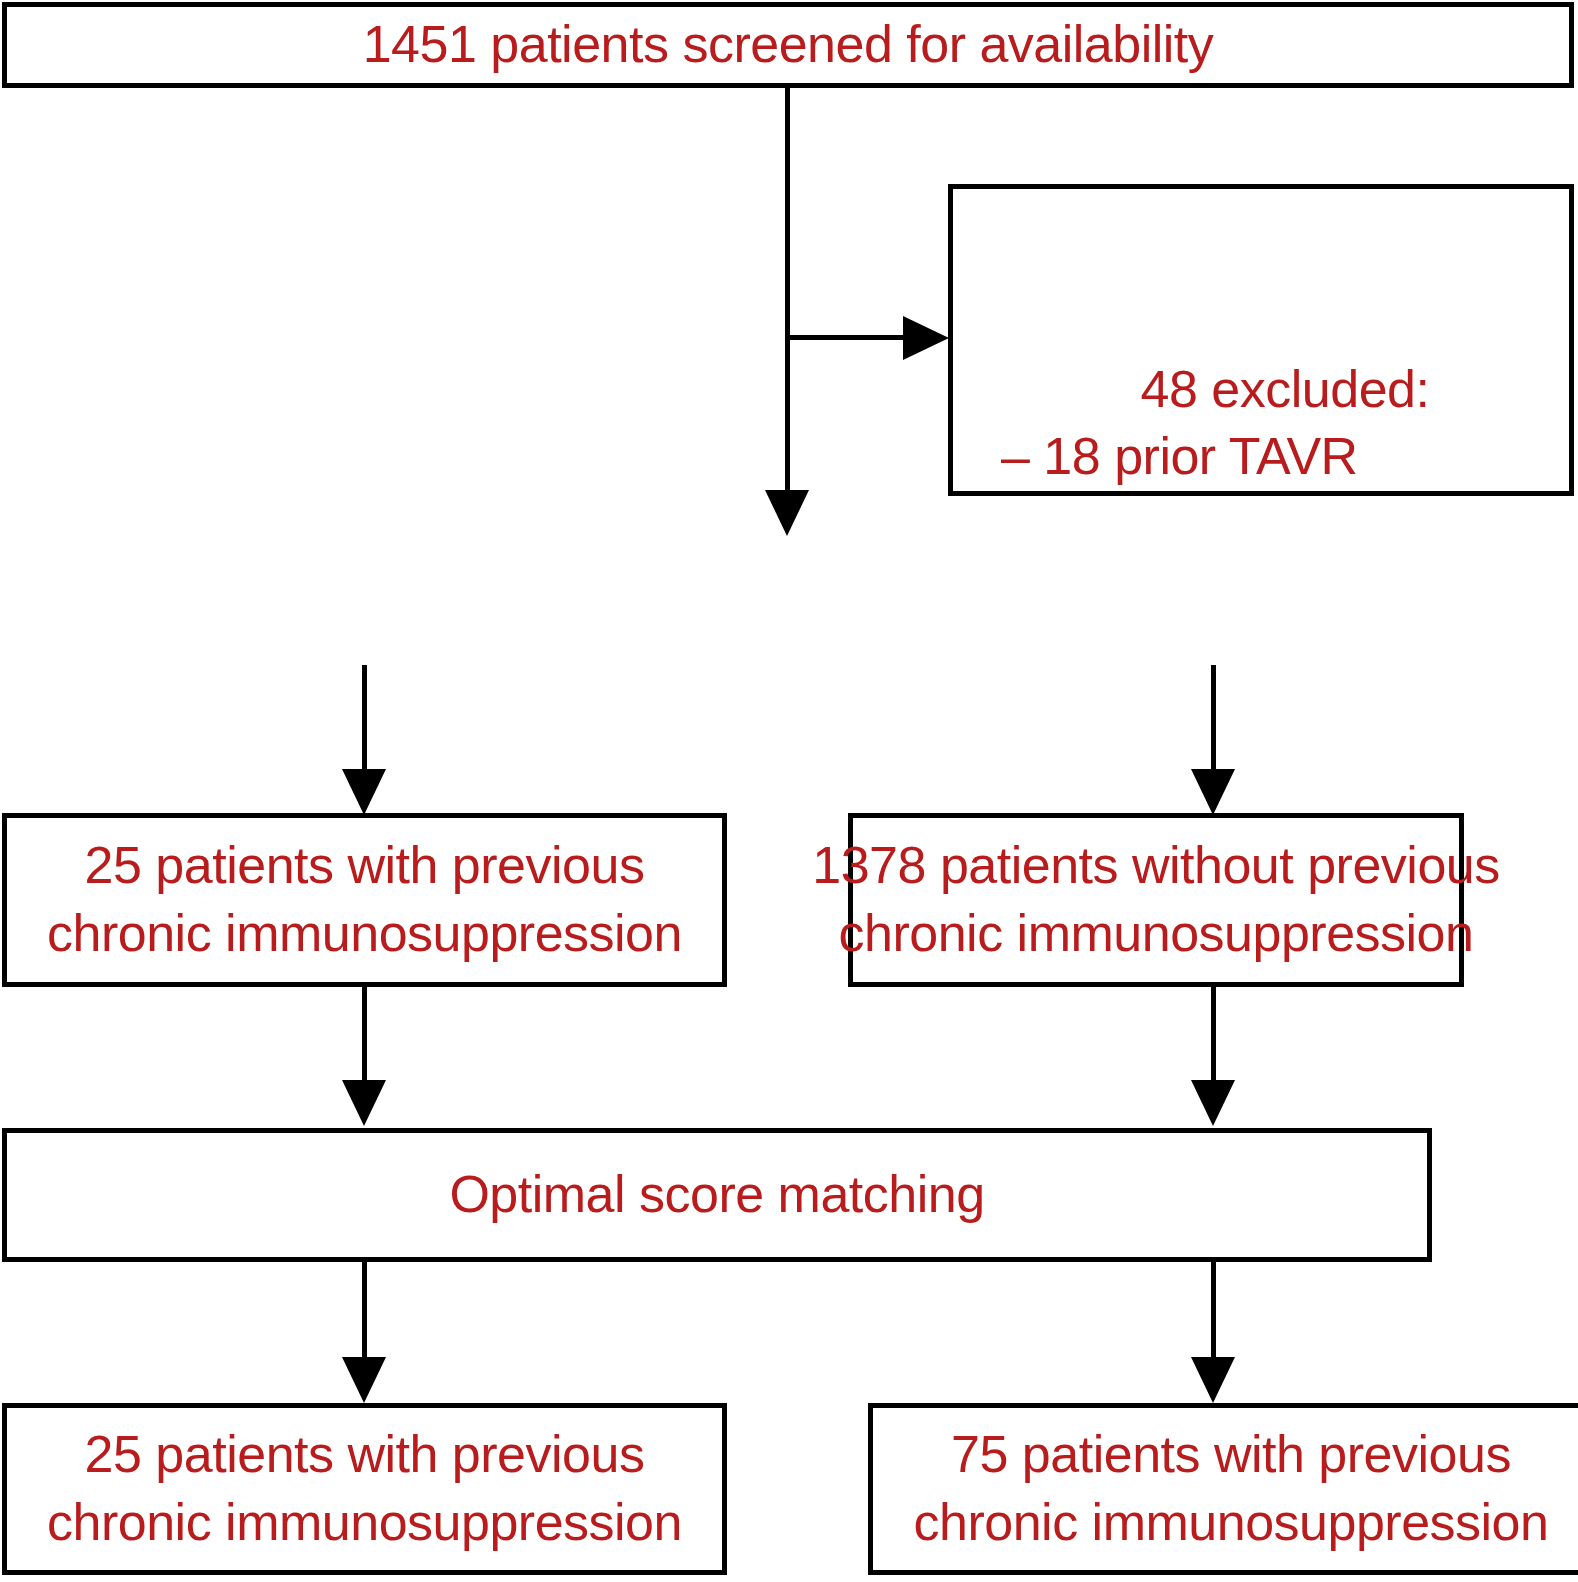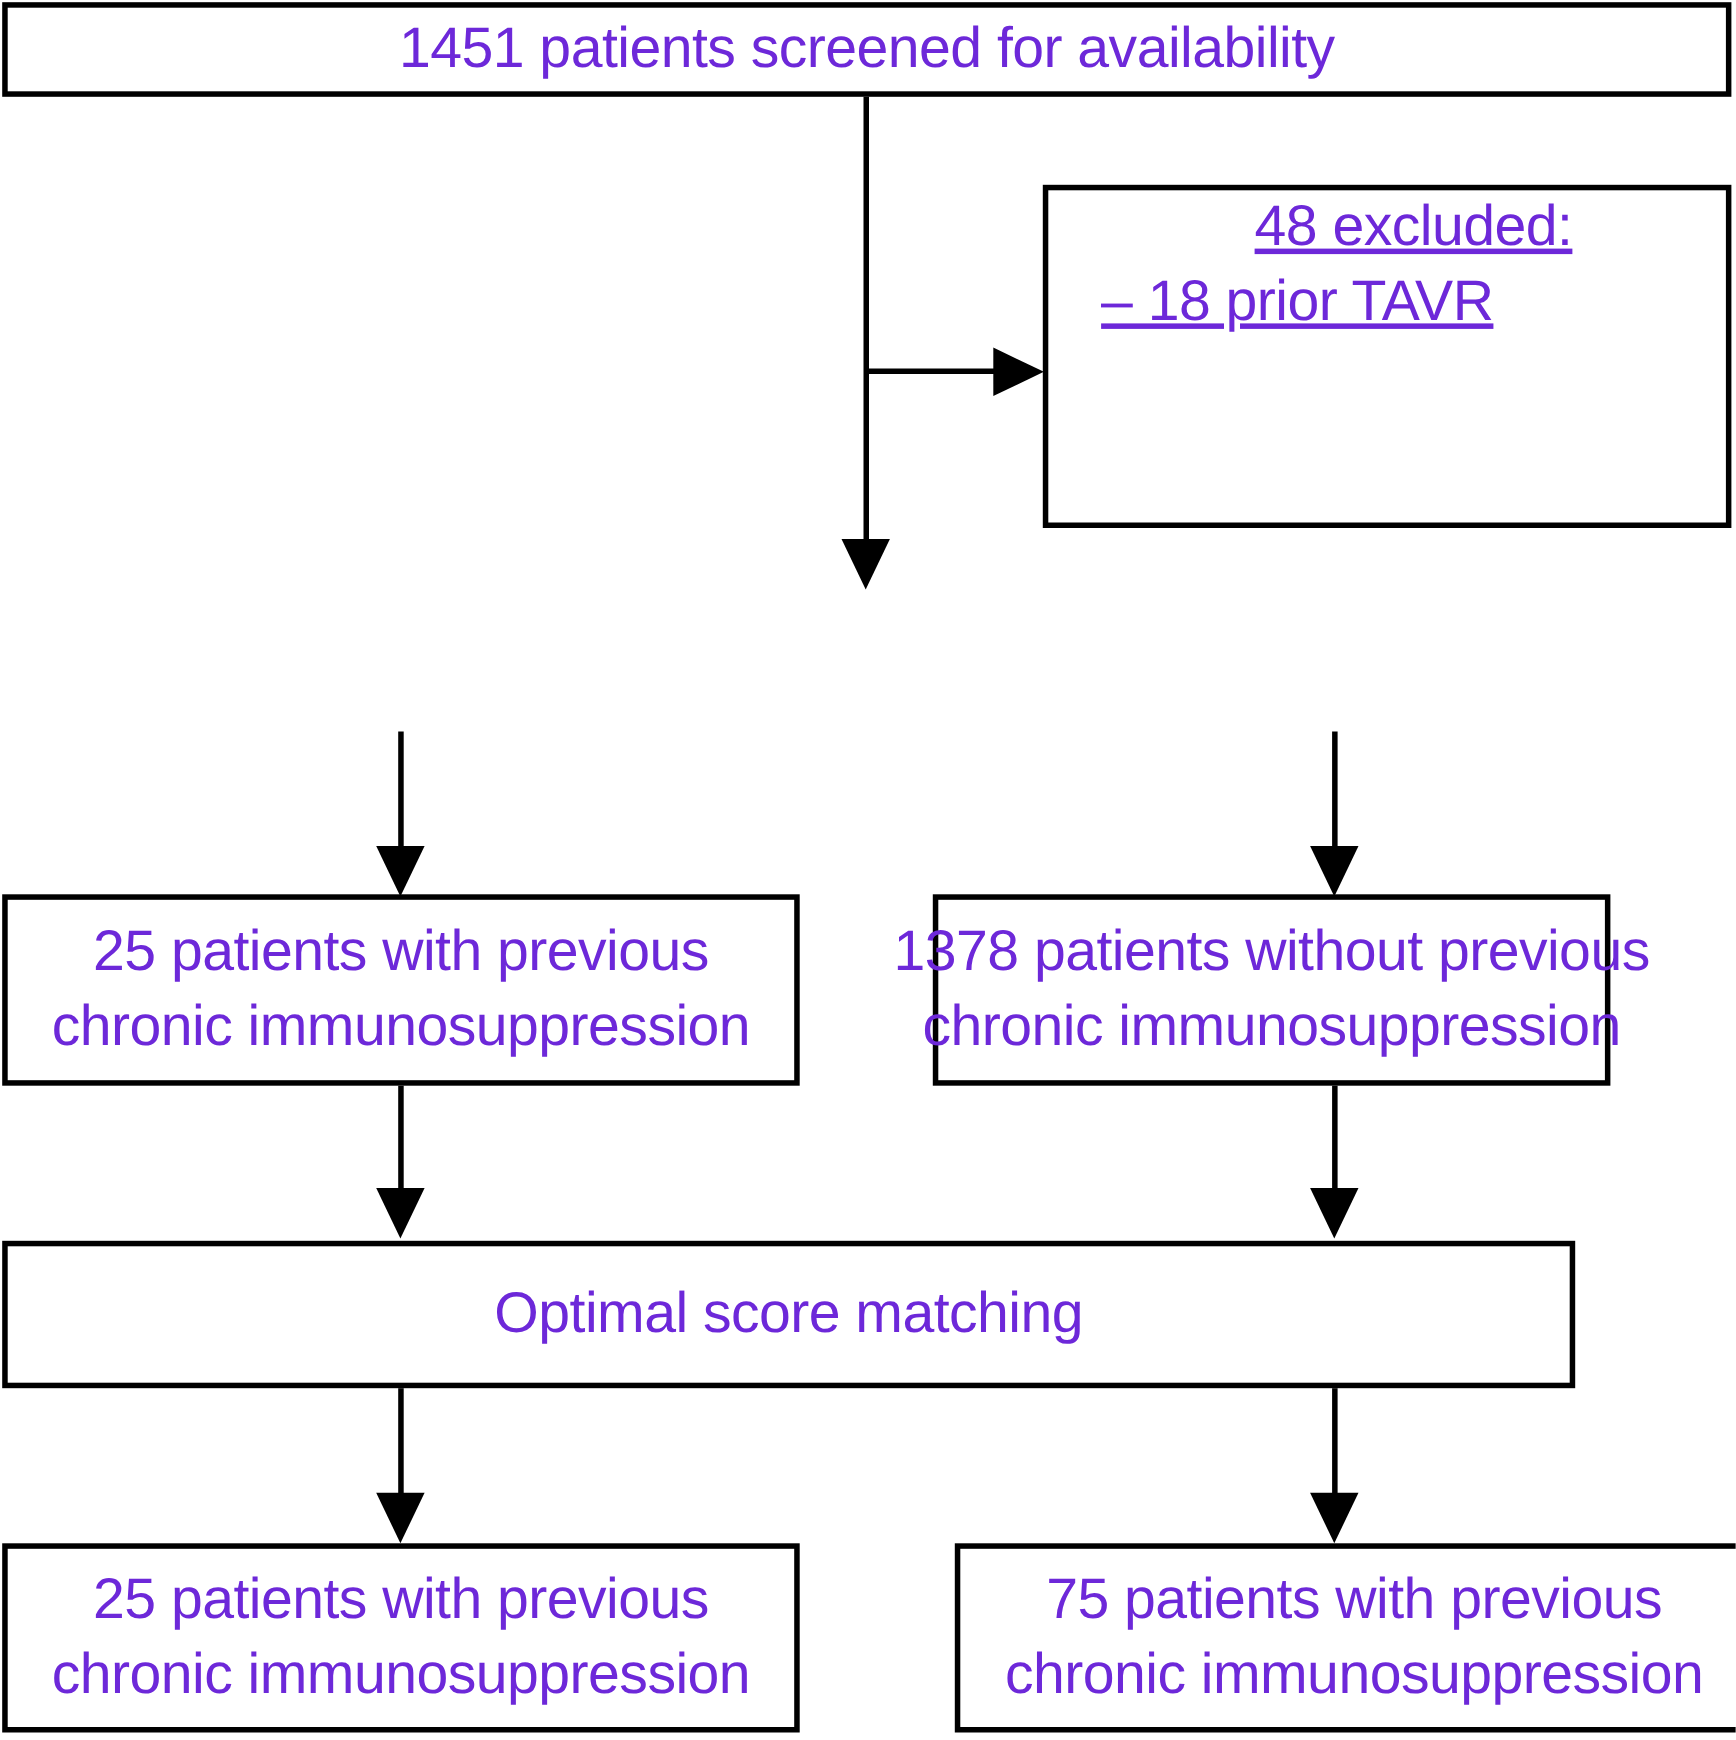--- a/index.html
+++ b/index.html
@@ -18,34 +18,34 @@
   .node {
     position: absolute;
     box-sizing: border-box;
     border: 5px solid #000000;
     background: #ffffff;
     display: flex;
     flex-direction: column;
     align-items: center;
     justify-content: center;
     text-align: center;
-    color: #6d28d9;
+    color: #b91c1c;
     line-height: 1.30;
     font-size: 52px;
     letter-spacing: -0.5px;
   }
   .node .line {
     display: block;
     white-space: nowrap;
   }
   
   #node-screened   { left: 2px;   top: 2px;    width: 1572px; height: 86px;  }
-  #node-excluded   { left: 948px; top: 168px;  width: 626px;  height: 312px;
+  #node-excluded   { left: 948px; top: 184px;  width: 626px;  height: 312px;
                      align-items: flex-start; text-align: left; padding-left: 48px;
-                     justify-content: flex-start; text-decoration: underline; }
+                     justify-content: flex-end; }
   #node-excluded .line { width: 100%; }
   #node-excluded .hdr { text-align: center; }
   #node-included   { left: 2px;   top: 535px;  width: 1572px; height: 130px; }
   #node-is-yes     { left: 2px;   top: 813px;  width: 725px;  height: 174px; }
   #node-is-no      { left: 848px; top: 813px;  width: 616px;  height: 174px; }
   #node-matching   { left: 2px;   top: 1128px; width: 1430px; height: 134px; }
   #node-matched-yes{ left: 2px;   top: 1403px; width: 725px;  height: 172px; }
   #node-matched-no { left: 848px; top: 1403px; width: 726px;  height: 172px; margin-left: 20px; }
 
   

